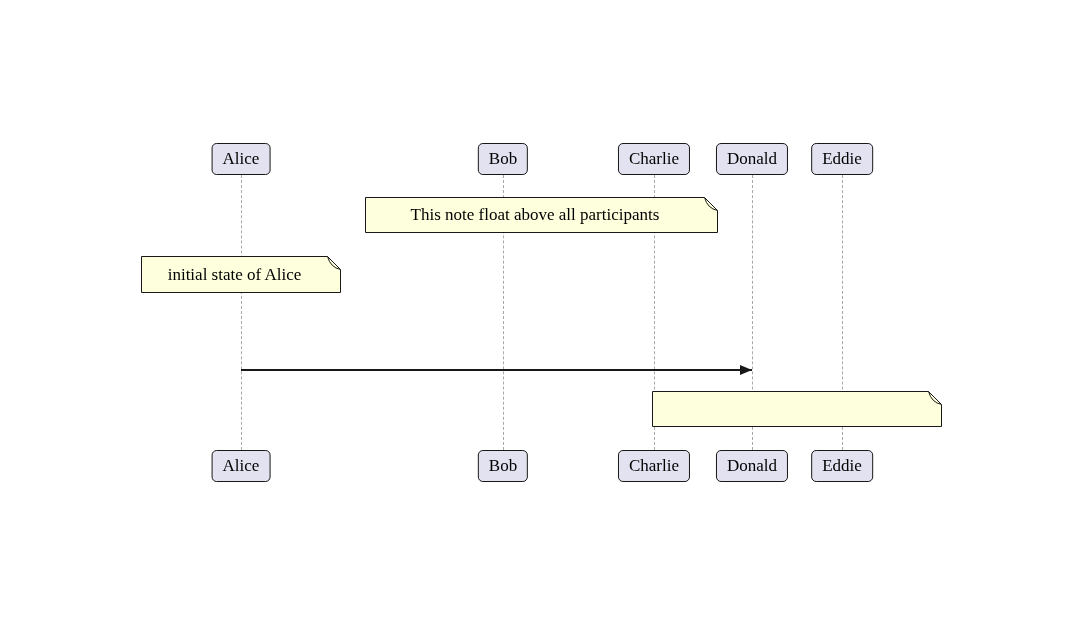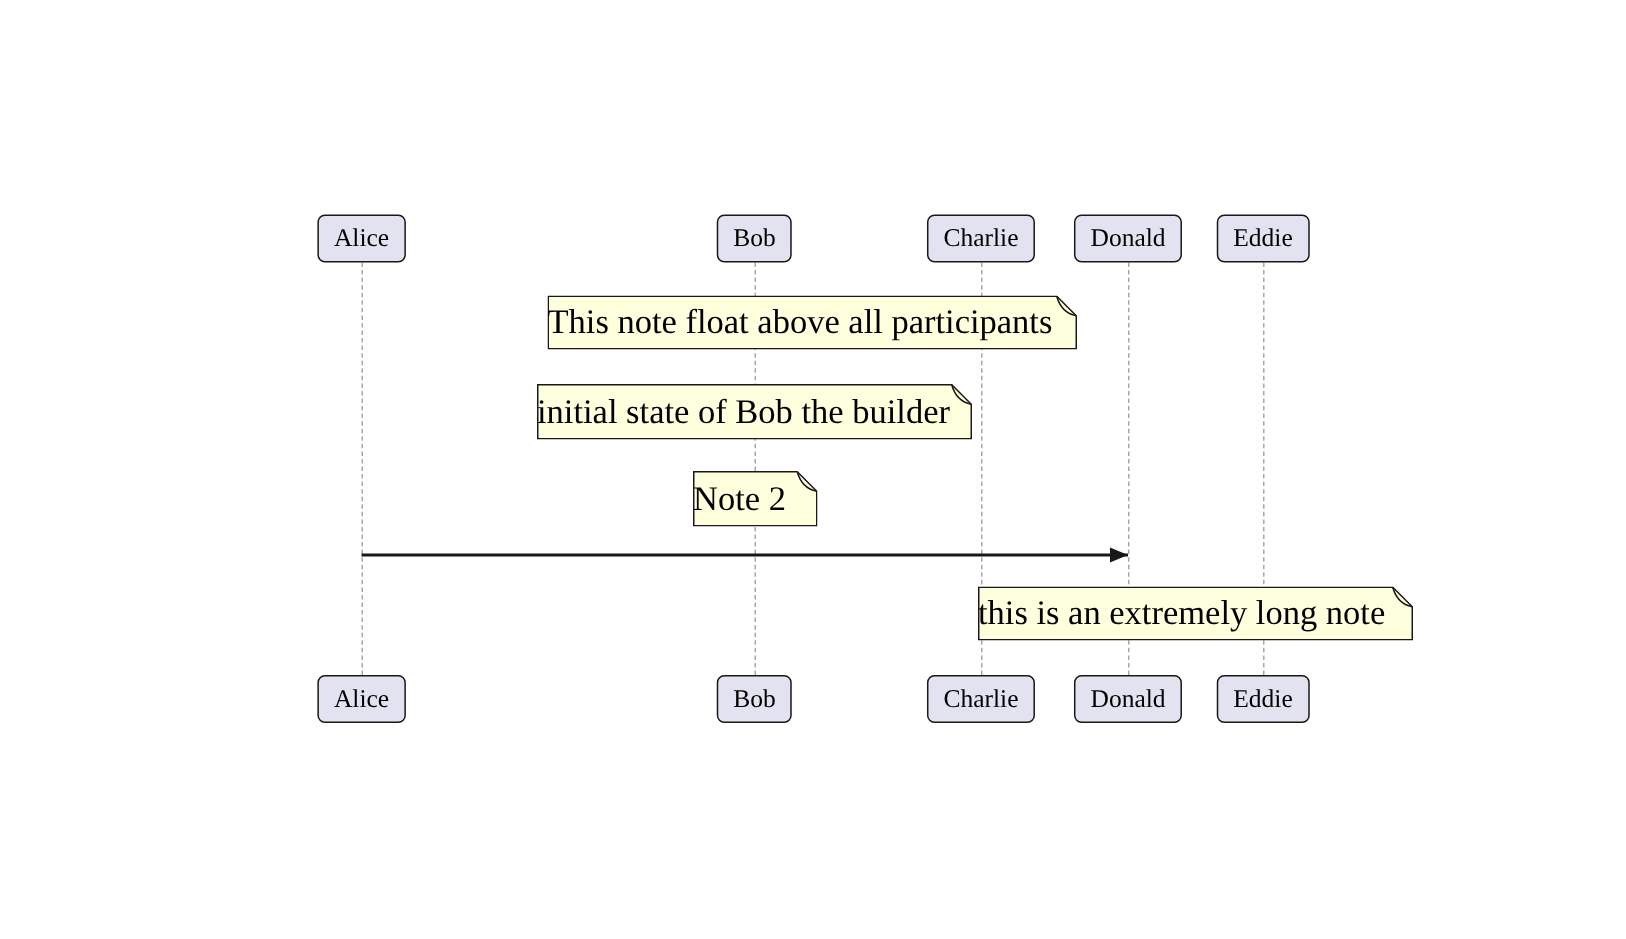--- a/index.html
+++ b/index.html
@@ -54,22 +54,23 @@
     z-index: 3;
   }
   .pbox.top { top: 143px; }
   .pbox.bottom { top: 450px; }
   
   .note {
     position: absolute;
     box-sizing: border-box;
     display: flex;
     align-items: center;
+    justify-content: center;
     padding-right: 13px; 
-    font-size: 23px;
+    font-size: 17px;
     white-space: nowrap;
     z-index: 2;
   }
   .note svg.note-bg {
     position: absolute;
     left: 0;
     top: 0;
     z-index: 0;
   }
   .note .note-text {
@@ -138,39 +139,31 @@
       <span class="plabel">Eddie</span>
     </div>
 
   <div class="note" style="left: 365px; top: 197px; width: 353px; height: 36px;">
       <svg class="note-bg" width="353" height="36">
         <path d="M0.5,0.5 L339.5,0.5 L352.5,13.5 L352.5,35.5 L0.5,35.5 Z" fill="#FEFFDD" stroke="#181818"></path>
         <path d="M339.5,0.5 Q342.5,11.5 352.5,13.5" fill="none" stroke="#181818"></path>
       </svg>
       <span class="note-text">This note float above all participants</span>
     </div>
-  <div class="note" style="left: 358px; top: 256px; width: 290px; height: 37px;">
-      <svg class="note-bg" width="290" height="37">
-        <path d="M0.5,0.5 L276.5,0.5 L289.5,13.5 L289.5,36.5 L0.5,36.5 Z" fill="#FEFFDD" stroke="#181818"></path>
-        <path d="M276.5,0.5 Q279.5,11.5 289.5,13.5" fill="none" stroke="#181818"></path>
+  <div class="note" style="left: 141px; top: 256px; width: 200px; height: 37px;">
+      <svg class="note-bg" width="200" height="37">
+        <path d="M0.5,0.5 L186.5,0.5 L199.5,13.5 L199.5,36.5 L0.5,36.5 Z" fill="#FEFFDD" stroke="#181818"></path>
+        <path d="M186.5,0.5 Q189.5,11.5 199.5,13.5" fill="none" stroke="#181818"></path>
       </svg>
-      <span class="note-text">initial state of Bob the builder</span>
-    </div>
-  <div class="note" style="left: 462px; top: 314px; width: 83px; height: 37px;">
-      <svg class="note-bg" width="83" height="37">
-        <path d="M0.5,0.5 L69.5,0.5 L82.5,13.5 L82.5,36.5 L0.5,36.5 Z" fill="#FEFFDD" stroke="#181818"></path>
-        <path d="M69.5,0.5 Q72.5,11.5 82.5,13.5" fill="none" stroke="#181818"></path>
-      </svg>
-      <span class="note-text">Note 2</span>
+      <span class="note-text">initial state of Alice</span>
     </div>
   <div class="note" style="left: 652px; top: 391px; width: 290px; height: 36px;">
       <svg class="note-bg" width="290" height="36">
         <path d="M0.5,0.5 L276.5,0.5 L289.5,13.5 L289.5,35.5 L0.5,35.5 Z" fill="#FEFFDD" stroke="#181818"></path>
         <path d="M276.5,0.5 Q279.5,11.5 289.5,13.5" fill="none" stroke="#181818"></path>
       </svg>
-      <span class="note-text">this is an extremely long note</span>
     </div>
 
   <div class="arrow" style="left: 241px; top: 369px; width: 511px;">
     <span class="arrowhead"></span>
   </div>
 
 </div>
 
 </body></html>

